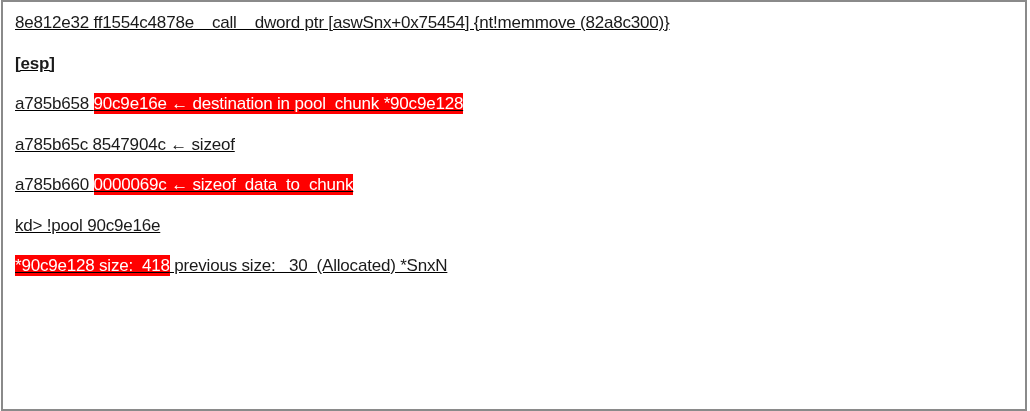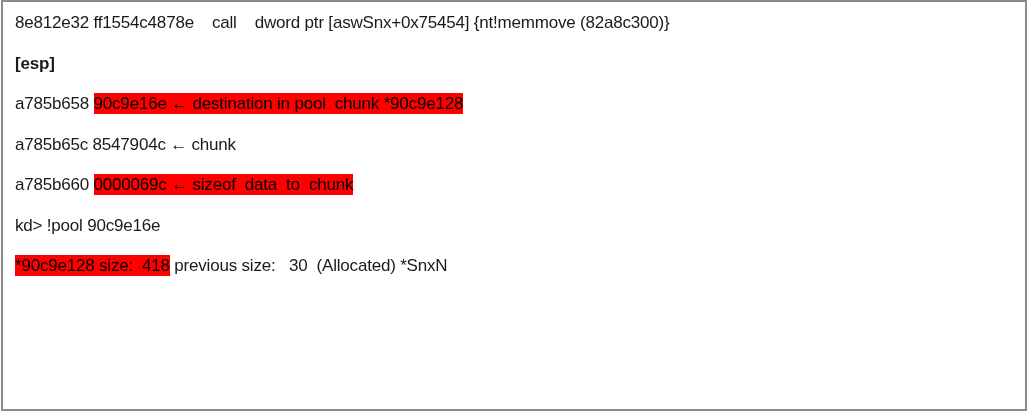--- a/index.html
+++ b/index.html
@@ -11,54 +11,55 @@
     font-family: "Liberation Sans", "DejaVu Sans", sans-serif;
   }
   .frame {
     width: 1026px;
     height: 411px;
     margin-left: 1px;
     border: 2px solid #8a8a8a;
     background: #ffffff;
     padding: 0 0 0 12px;
     overflow: hidden;
+    text-decoration: underline;
   }
   .content {
     padding-top: 1px;
   }
   .line {
     height: 40.5px;
     line-height: 40.5px;
     white-space: pre;
     font-size: 17px;
     letter-spacing: -0.2px;
     color: var(--text-color, #1a1a1a);
   }
   .line span { vertical-align: baseline; }
   .hl {
     background: var(--hl-color, #ff0000);
-    color: #000000;
+    color: #ffffff;
     padding: 1px 0;
   }
   .bold { font-weight: bold; text-align: center; }
   .caret {
     display: inline-block;
     width: 1.5px;
     height: 19px;
     background: #000000;
     vertical-align: text-bottom;
     margin: 0 -0.5px;
   }
 </style>
 </head>
 <body>
 
 <div class="frame">
   <div class="content">
       <div class="line"><span>8e812e32 ff1554c4878e    call    dword ptr [aswSnx+0x75454] {nt!memmove (82a8c300)}</span></div>
       <div class="line"><span class="bold">[esp]</span></div>
       <div class="line"><span>a785b658 </span><span class="hl">90c9e16e ← destination in pool  chunk *90c9e128</span></div>
-      <div class="line"><span>a785b65c 8547904c ← chunk</span></div>
+      <div class="line"><span>a785b65c 8547904c ← sizeof</span></div>
       <div class="line"><span>a785b660 </span><span class="hl">0000069c ← sizeof  data  to  chunk</span></div>
       <div class="line"><span>kd&gt; !pool 90c9e16e</span></div>
       <div class="line"><span class="hl">*90c9e128 size:  418</span><span> previous size:   30  (Allocated) *SnxN</span></div>
     </div>
 </div>
 
 </body></html>

